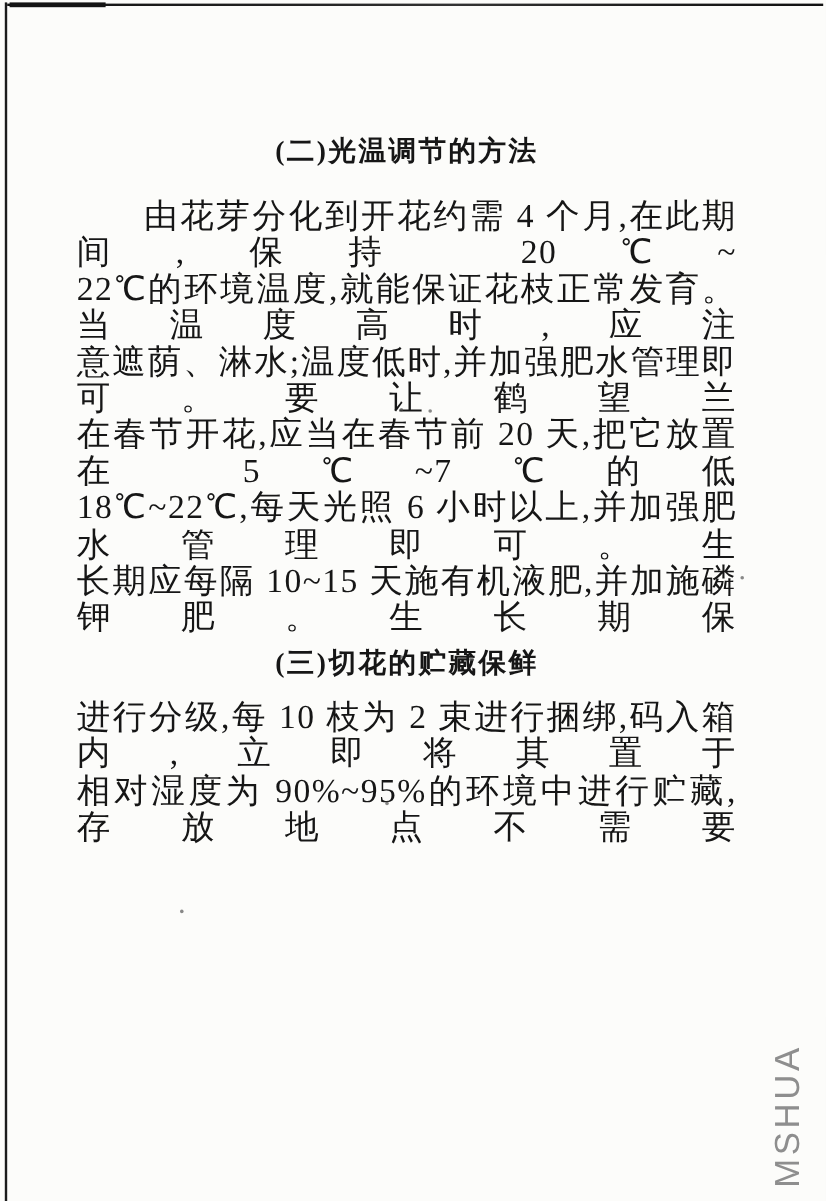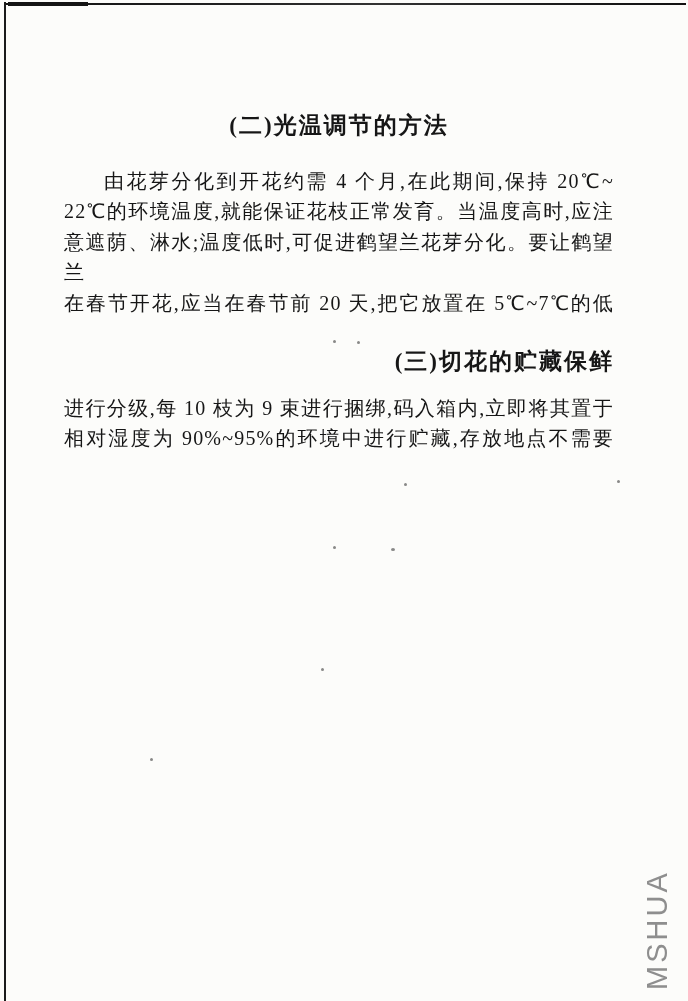--- a/index.html
+++ b/index.html
@@ -21,27 +21,27 @@
   .speck { position:absolute; background:#4a4a4a; border-radius:50%; opacity:.65; }
 
   
   .content { position:absolute; left:64px; top:0; width:550px; }
 
   .sec-h {
     text-align:center; font-weight:bold; font-size:23px; line-height:28px;
     letter-spacing:2px;
   }
   .sec-h.first { margin-top:112px; }
-  .sec-h.second { margin-top:30px;text-align:right; }
+  .sec-h.second { margin-top:8px; }
 
   .para.p1 { margin-top:26px; }
   .para.p2 { margin-top:17px; }
 
   .line {
-    font-size:20px; line-height:30.4px; letter-spacing:1.2px;
+    font-size:28px; line-height:30.4px; letter-spacing:1.2px;
     text-align:justify; text-align-last:justify;
   }
   .line.end { text-align-last:left; }
   .line.indent { text-indent:2em; }
 
   .watermark {
     position:absolute; left:577px; top:915px; width:160px; height:30px;
     transform:rotate(-90deg);
     font-family:"Liberation Sans", sans-serif;
     font-size:29px; color:#8e8e8e; letter-spacing:3px; text-align:center;
@@ -56,28 +56,30 @@
   <div class="edge-top"></div>
   <div class="edge-left"></div>
 
   <div class="content">
 
     <h2 class="sec-h first">(二)光温调节的方法</h2>
 
     <div class="para p1">
       <div class="line indent">由花芽分化到开花约需 4 个月,在此期间,保持 20℃~</div>
       <div class="line">22℃的环境温度,就能保证花枝正常发育。当温度高时,应注</div>
-      <div class="line">意遮荫、淋水;温度低时,可促进鹤望兰花芽分化。要让鹤望兰</div>
+      <div class="line">意遮荫、淋水;温度低时,并加强肥水管理即可。要让鹤望兰</div>
       <div class="line">在春节开花,应当在春节前 20 天,把它放置在 5℃~7℃的低</div>
+      <div class="line">18℃~22℃,每天光照 6 小时以上,并加强肥水管理即可。生</div>
+      <div class="line">长期应每隔 10~15 天施有机液肥,并加施磷钾肥。生长期保</div>
     </div>
 
     <h2 class="sec-h second">(三)切花的贮藏保鲜</h2>
 
     <div class="para p2">
-      <div class="line">进行分级,每 10 枝为 9 束进行捆绑,码入箱内,立即将其置于</div>
+      <div class="line">进行分级,每 10 枝为 2 束进行捆绑,码入箱内,立即将其置于</div>
       <div class="line">相对湿度为 90%~95%的环境中进行贮藏,存放地点不需要</div>
 
     </div>
 
   </div>
 
   <div class="watermark">MSHUA</div>
 
   <div class="speck" style="left:333px; top:340px; width:3px; height:3px;"></div>
   <div class="speck" style="left:357px; top:341px; width:3px; height:3px;"></div>

